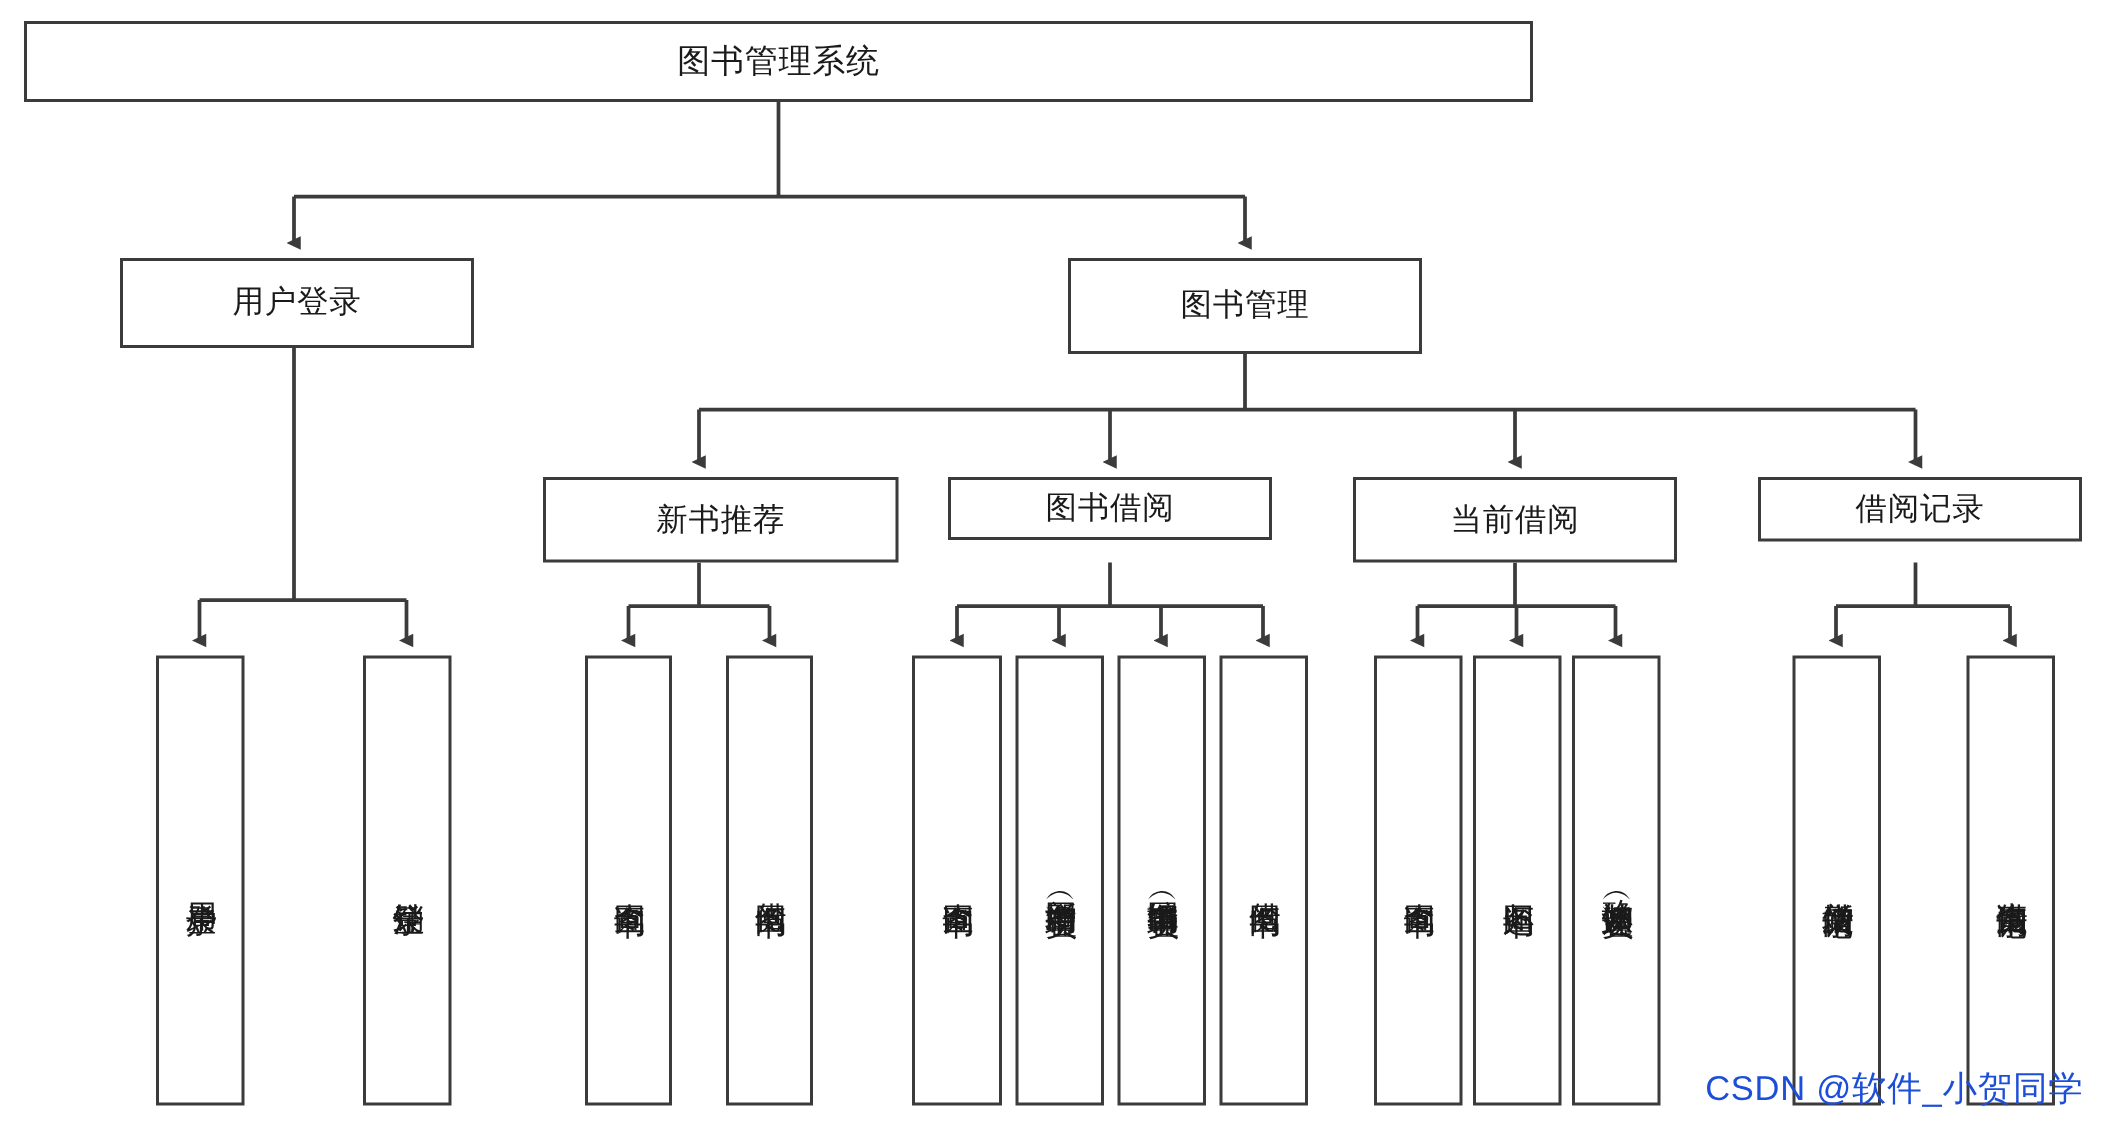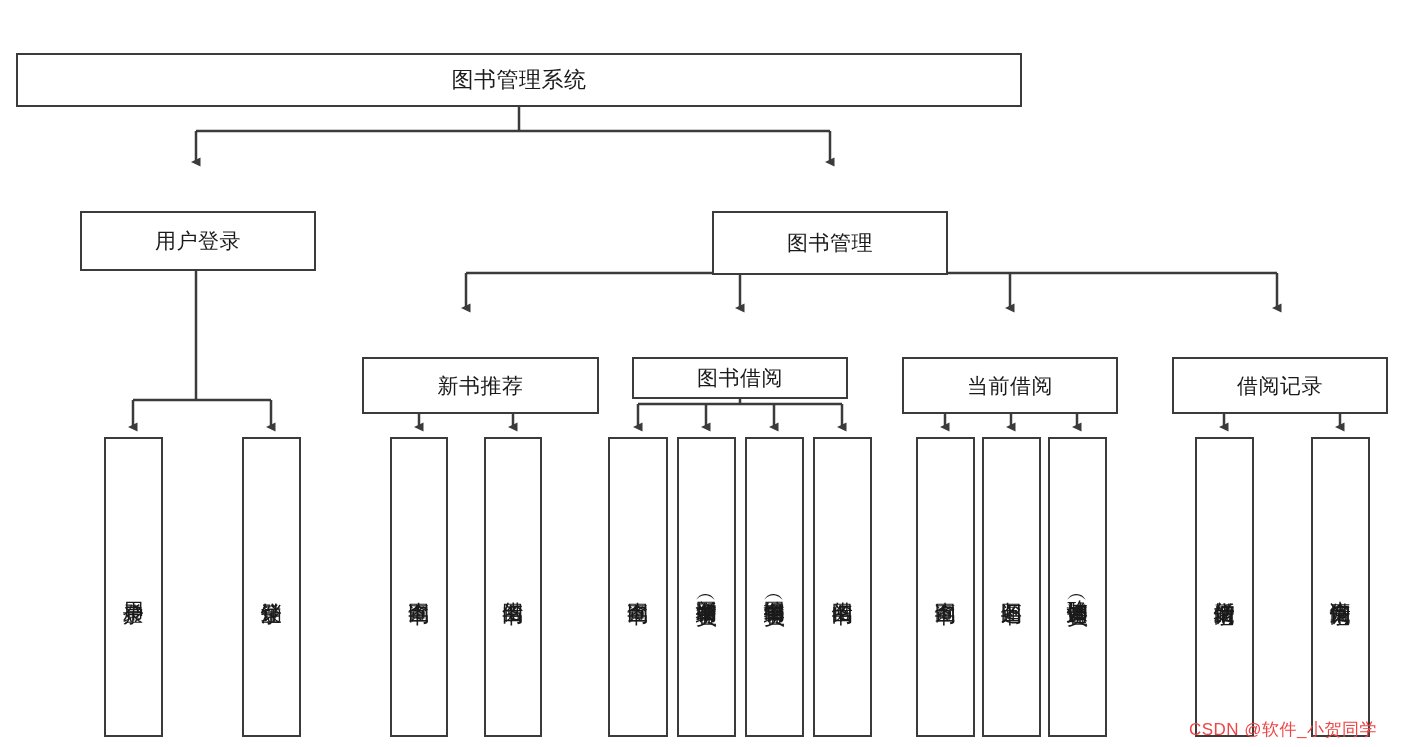--- a/index.html
+++ b/index.html
@@ -33,40 +33,39 @@
     background: #ffffff;
     display: flex;
     align-items: center;
     justify-content: center;
     color: #1a1a1a;
     line-height: 1.22;
   }
   .node.h {
     font-size: 21px;
     letter-spacing: 0.5px;
-    margin-top: 39px;
   }
   .node.root {
     font-size: 22px;
   }
   .node.v {
     writing-mode: vertical-rl;
     text-orientation: upright;
     font-size: 21px;
     padding-top: 6px;
     padding-bottom: 6px;
     letter-spacing: 1px;
     white-space: nowrap;
   }
   .watermark {
     position: absolute;
-    right: 28px;
+    right: 16px;
     bottom: 6px;
-    font-size: 17px;
-    color: #ef4444;
+    font-size: 23px;
+    color: #1d4ed8;
     letter-spacing: 0.5px;
     user-select: none;
     white-space: nowrap;
   }
 </style>
 </head>
 <body>
 
 <div id="canvas">
 
@@ -119,21 +118,21 @@
   </svg>
 
   <div class="node h root" style="left:16px; top:14px; width:1006px; height:54px;">图书管理系统</div>
 
   <div class="node h" style="left:80px; top:172px; width:236px; height:60px;">用户登录</div>
   <div class="node h" style="left:712px; top:172px; width:236px; height:64px;">图书管理</div>
 
   <div class="node h" style="left:362px; top:318px; width:237px; height:57px;">新书推荐</div>
   <div class="node h" style="left:632px; top:318px; width:216px; height:42px;">图书借阅</div>
   <div class="node h" style="left:902px; top:318px; width:216px; height:57px;">当前借阅</div>
-  <div class="node h" style="left:1172px; top:318px; width:216px; height:57px;">借阅记录</div>
+  <div class="node h" style="left:1172px; top:318px; width:216px; height:43px;">借阅记录</div>
 
   <div class="node v" style="left:104px; top:437px; width:59px; height:300px;">用户登录</div>
   <div class="node v" style="left:242px; top:437px; width:59px; height:300px;">注销登录</div>
 
   <div class="node v" style="left:390px; top:437px; width:58px; height:300px;">查询图书</div>
   <div class="node v" style="left:484px; top:437px; width:58px; height:300px;">借阅图书</div>
 
   <div class="node v" style="left:608px; top:437px; width:60px; height:300px;">查询图书</div>
   <div class="node v" style="left:677px; top:437px; width:59px; height:300px;">新增图书（管理员）</div>
   <div class="node v" style="left:745px; top:437px; width:59px; height:300px;">编辑图书（管理员）</div>

